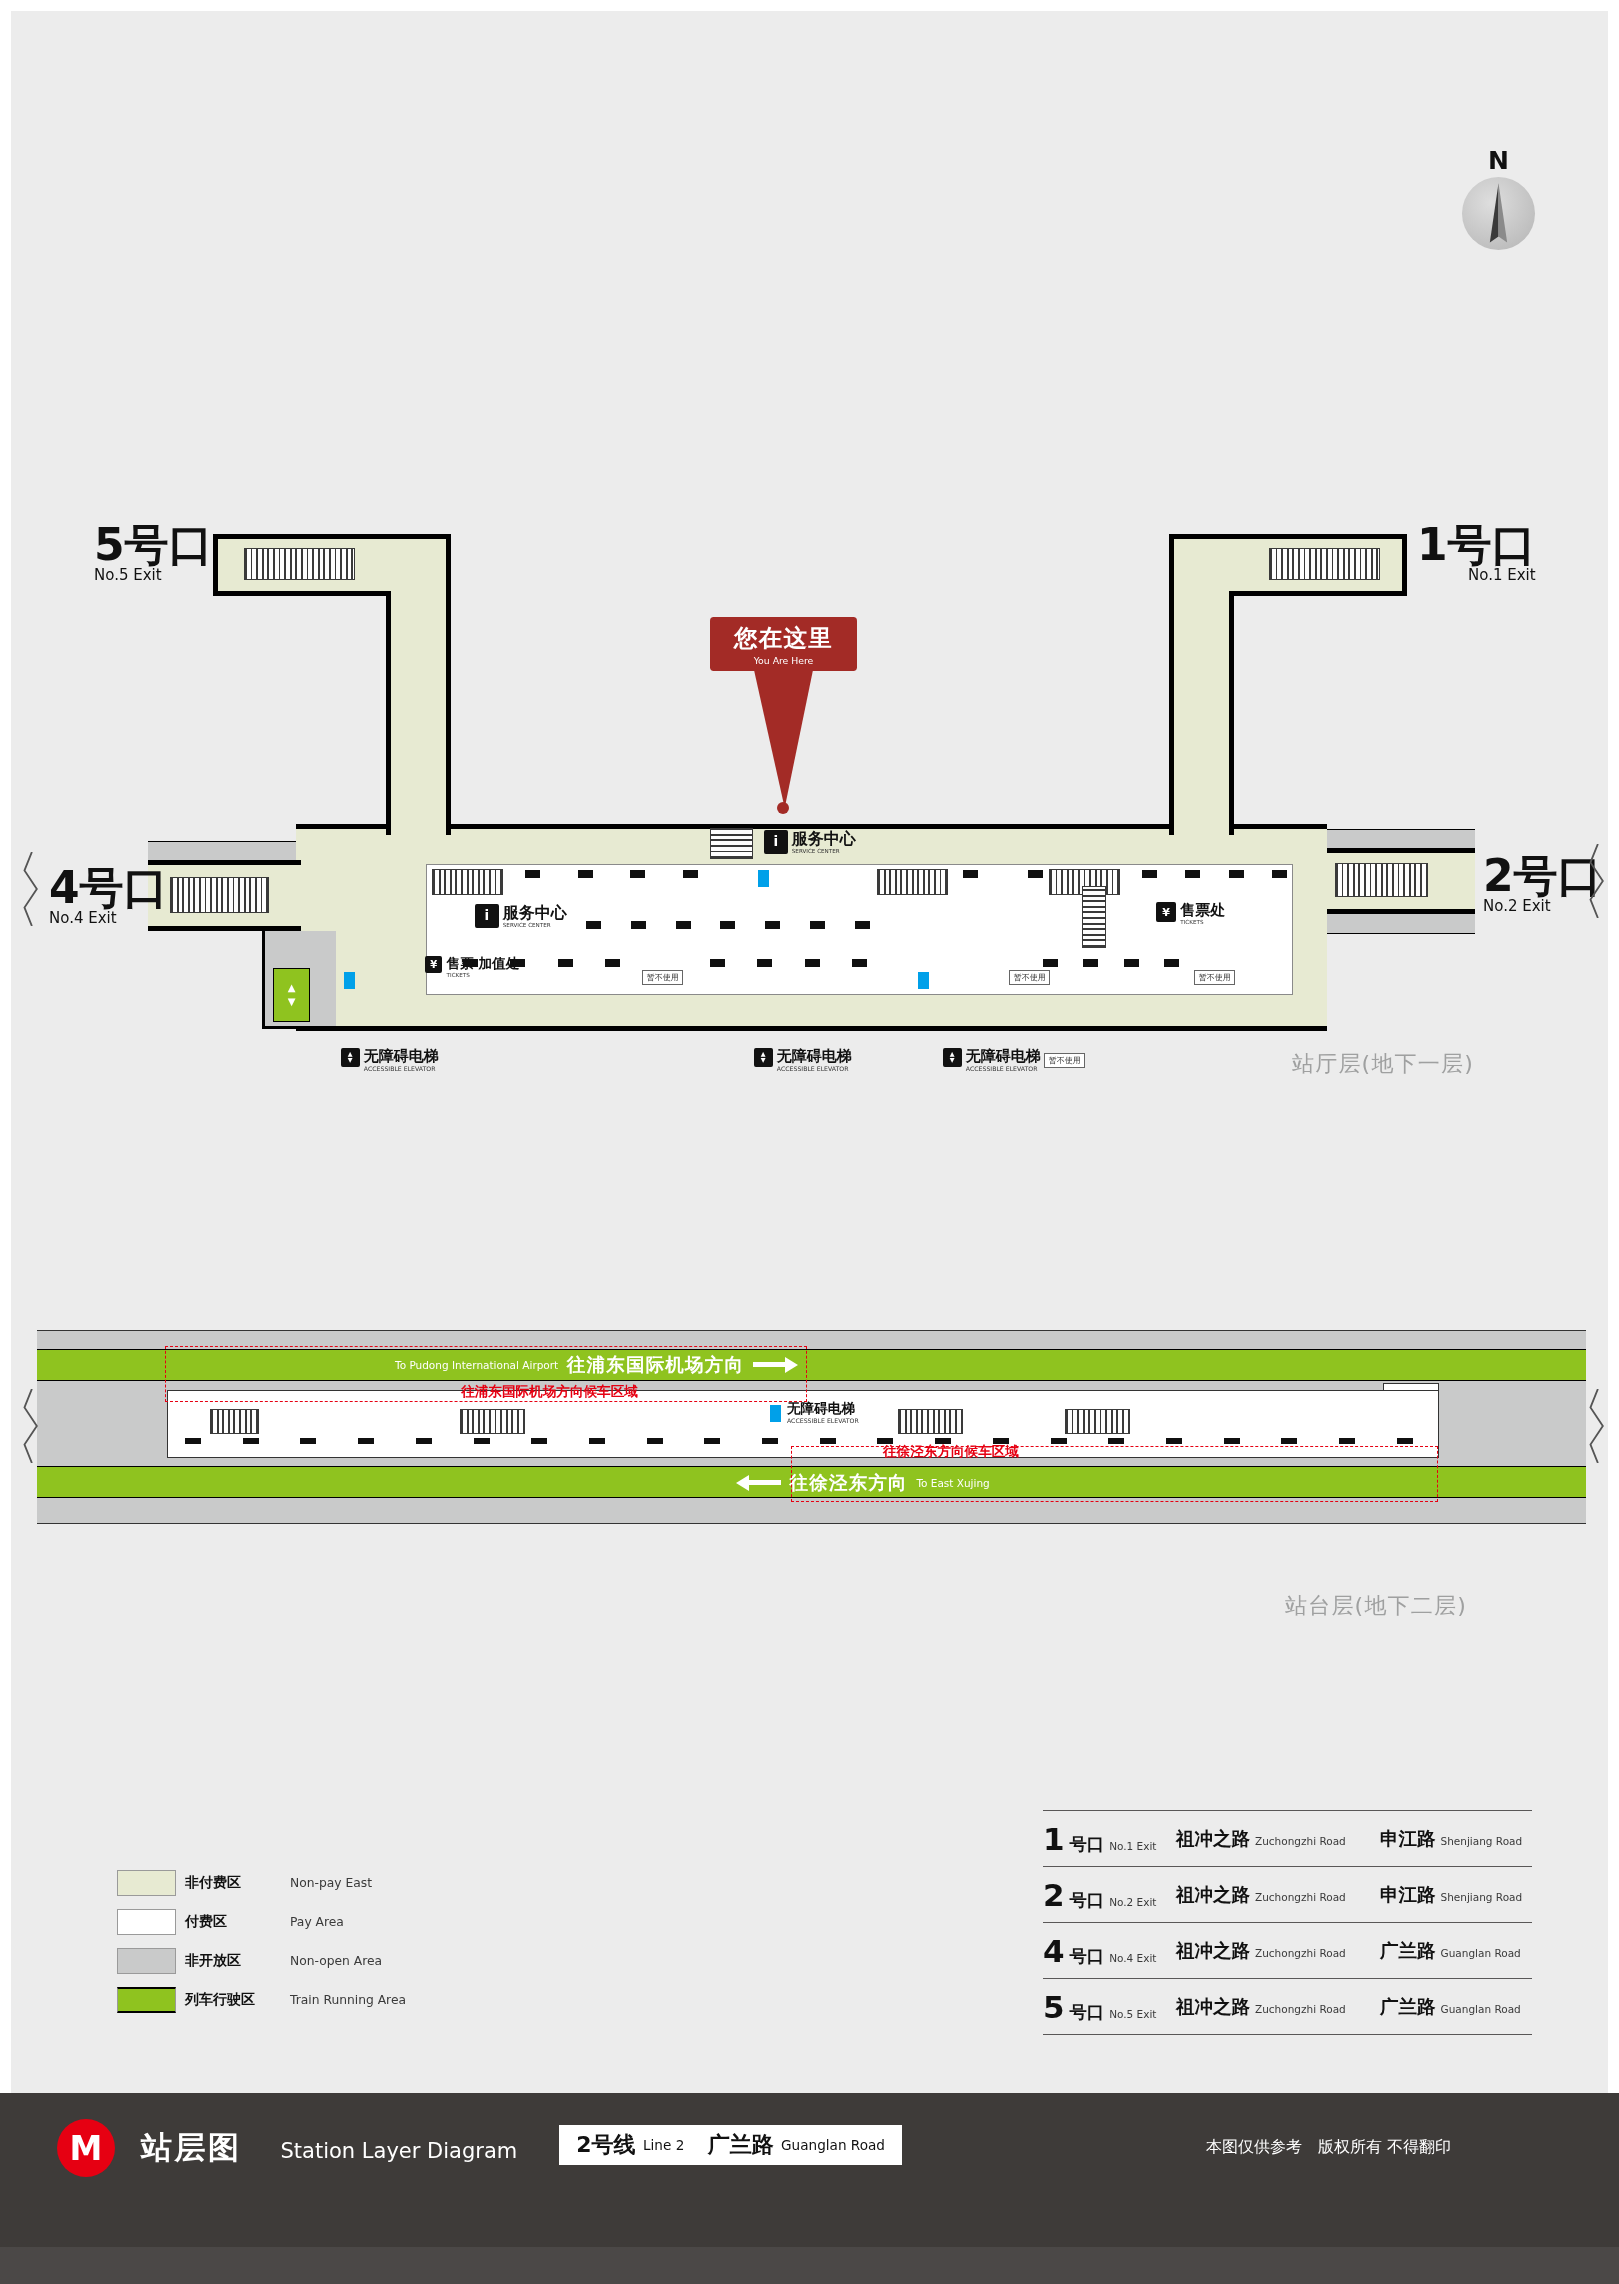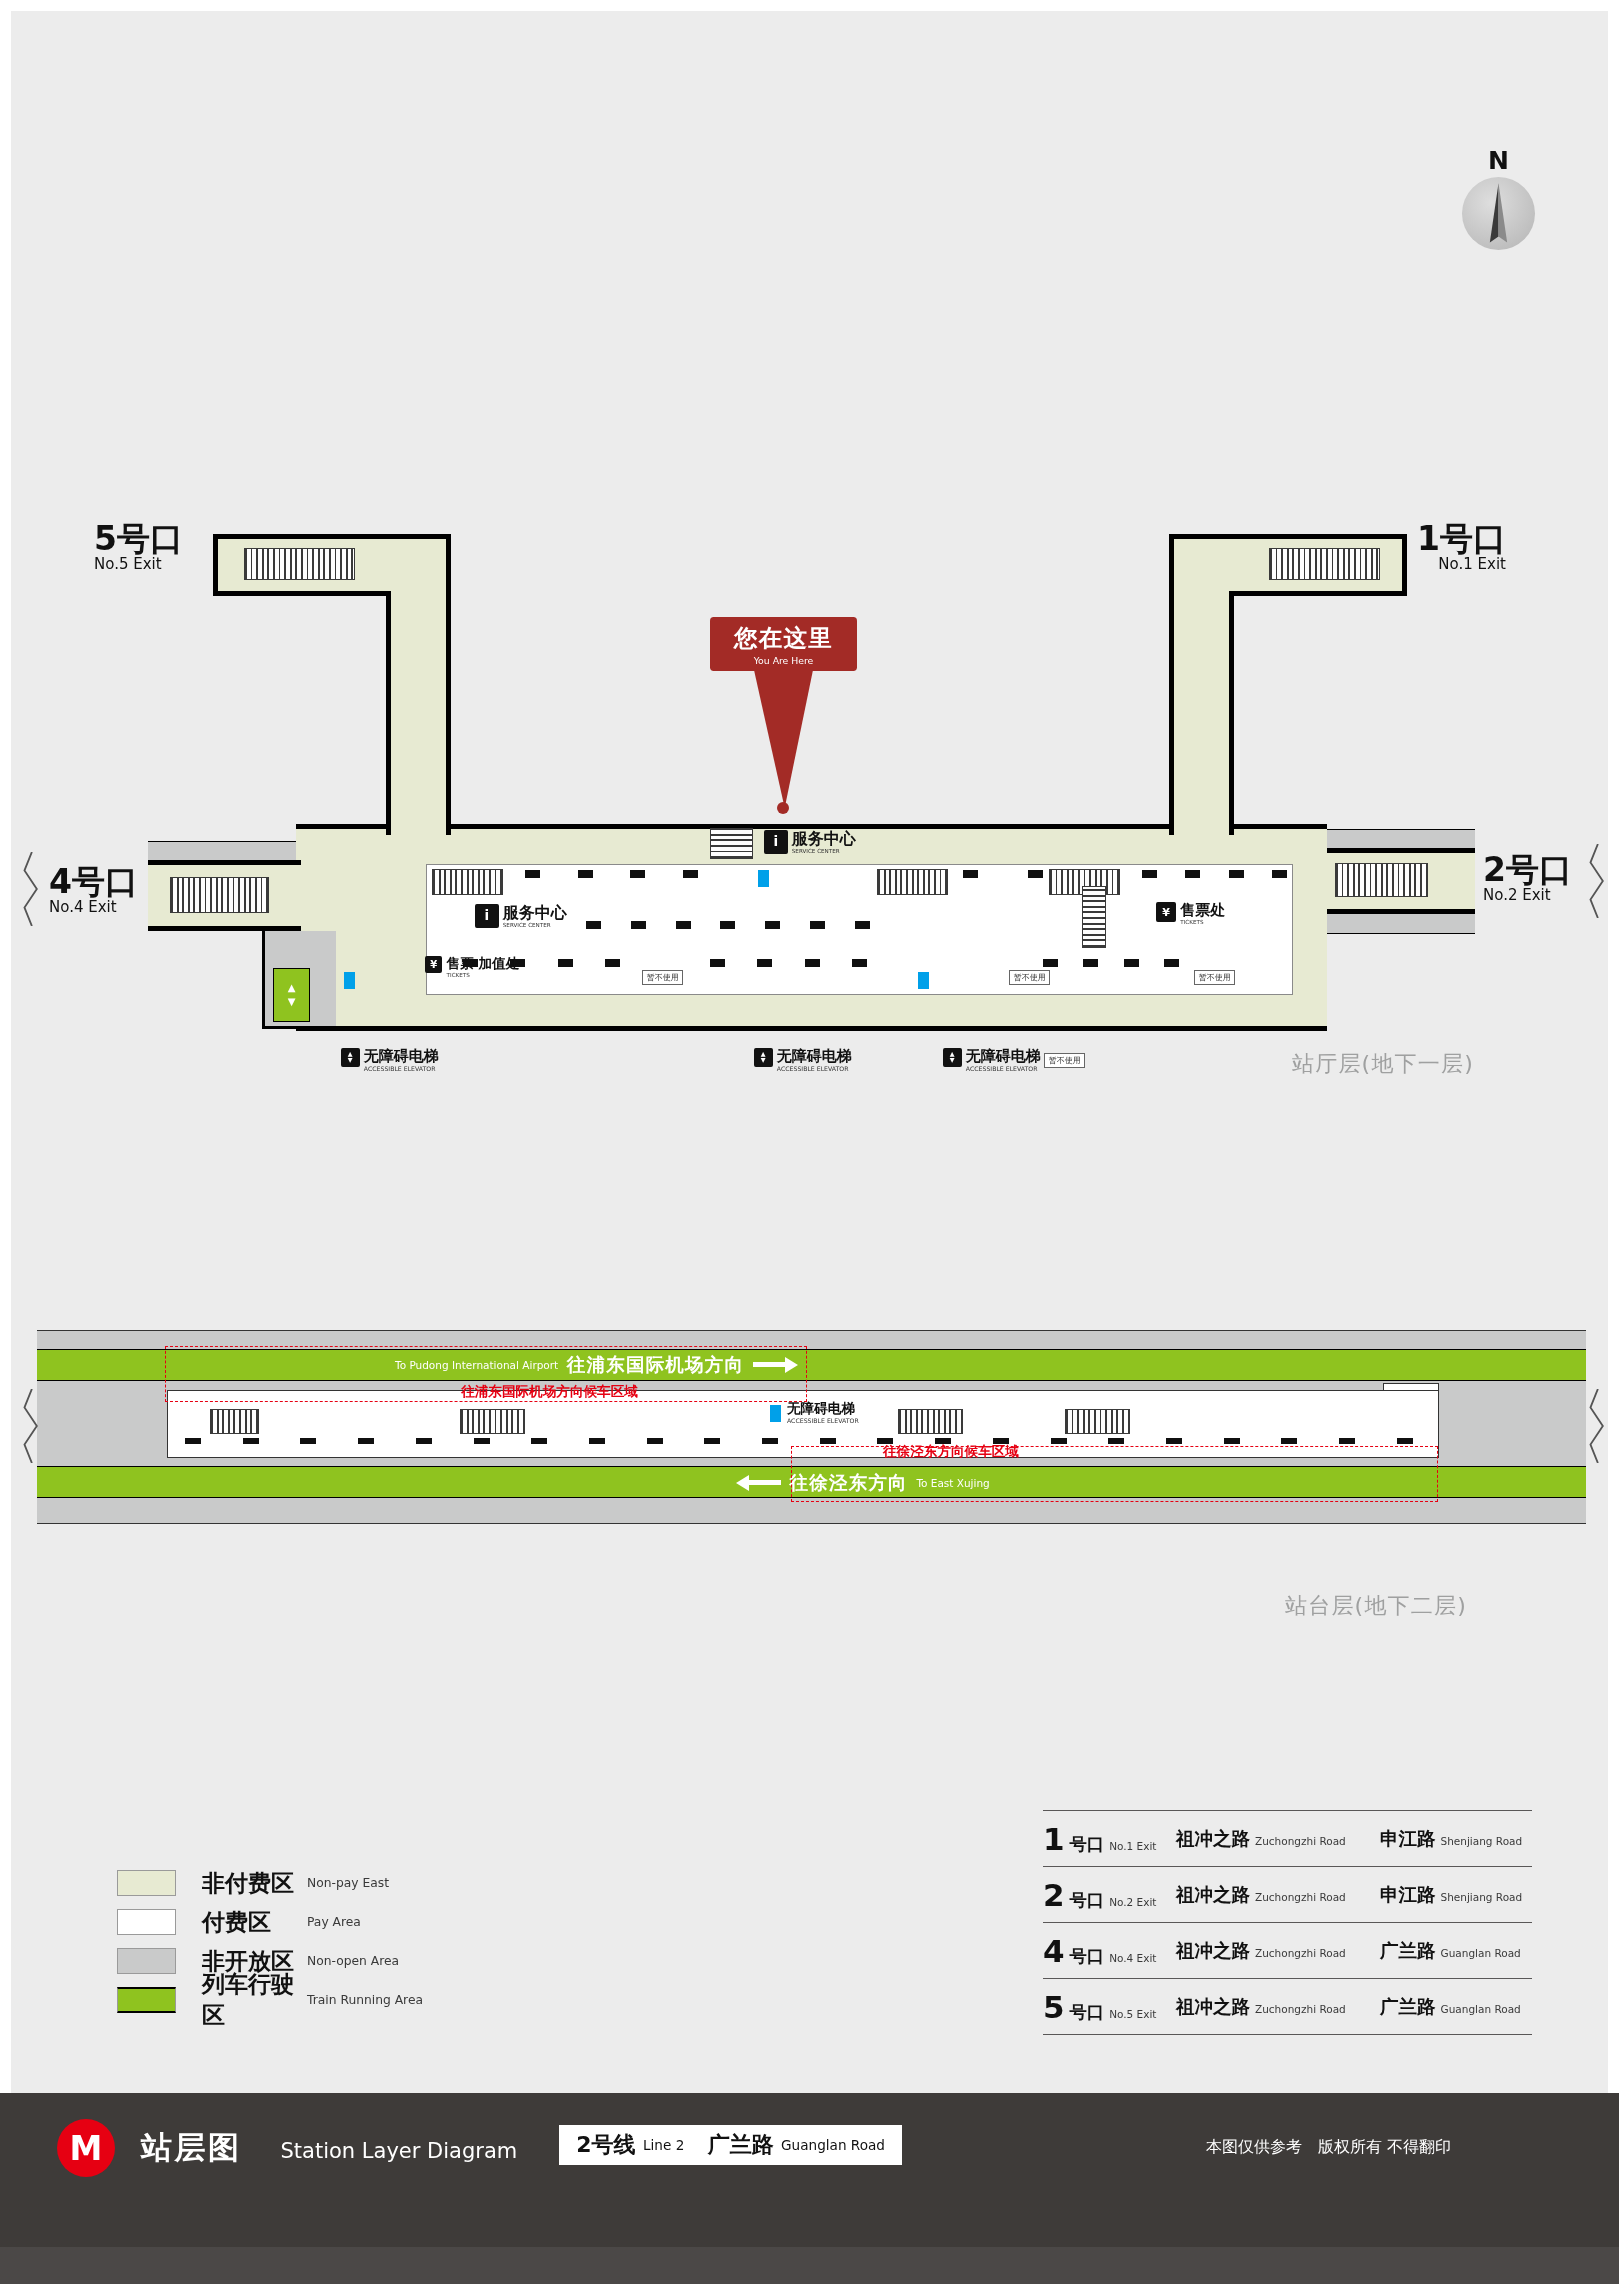--- a/index.html
+++ b/index.html
@@ -33,21 +33,21 @@
   .icon-sq{background:#111;color:#fff;display:flex;flex-direction:column;align-items:center;justify-content:center;font-weight:bold;border-radius:1.9px;line-height:1;}
   .lab-col{display:flex;flex-direction:column;line-height:1.15;}
   .lab-zh{font-weight:bold;}
   .lab-en{color:#333;}
   .niu{position:absolute;border:0.6px solid #666;background:#fff;font-size:8px;padding:1.2px 3.7px;color:#333;white-space:nowrap;}
 
   .levellabel{position:absolute;width:296px;text-align:center;font-size:22px;color:#9fa0a0;letter-spacing:1.2px;white-space:nowrap;}
 
   
   .exitlabel{position:absolute;line-height:1.05;white-space:nowrap;}
-  .exitlabel .zh{font-size:33px;font-weight:bold;}
+  .exitlabel .zh{font-size:44px;font-weight:bold;}
   .exitlabel .en{font-size:15px;}
 
   
   .yah-box{position:absolute;left:710px;top:617px;width:147px;height:54px;background:#a32b26;border-radius:3.7px;display:flex;flex-direction:column;align-items:center;justify-content:center;color:#fff;z-index:40;}
   .yah-box .zh{font-size:23.5px;font-weight:bold;letter-spacing:1.2px;}
   .yah-box .en{font-size:9.3px;margin-top:1.2px;}
   .yah-spike{position:absolute;left:754px;top:670px;width:59px;height:138px;background:#a32b26;clip-path:polygon(0 0,100% 0,52% 100%);z-index:39;}
   .yah-dot{position:absolute;left:777px;top:802px;width:12.3px;height:12.3px;border-radius:50%;background:#a32b26;z-index:39;}
 
   
@@ -66,21 +66,21 @@
   .dashedbox{position:absolute;border:1.9px dashed #e60012;z-index:6;}
   .redtext{position:absolute;color:#e60012;font-size:13.6px;font-weight:bold;white-space:nowrap;z-index:7;}
 
   .breakmark{position:absolute;z-index:3;}
 
   
   .legend{position:absolute;left:117px;top:1870px;}
   .legend-row{display:flex;align-items:center;height:26px;margin-bottom:13px;}
   .swatch{width:59px;height:26px;border:0.6px solid #9a9a9a;}
   .swatch.train{border-top:2.5px solid #000;border-bottom:2.5px solid #000;}
-  .legend-zh{font-size:23px;font-weight:bold;margin-left:26px;width:105px;}
+  .legend-zh{font-size:14px;font-weight:bold;margin-left:9px;width:105px;}
   .legend-en{font-size:12.3px;color:#3a3a3a;}
 
   
   .exittable{position:absolute;left:1043px;top:1810px;width:489px;border-bottom:1.2px solid #595757;}
   .etrow{display:flex;align-items:center;height:56px;border-top:1.2px solid #595757;}
   .etcol{display:flex;align-items:baseline;gap:5px;white-space:nowrap;}
   .etcol.c1{width:133px;}
   .etcol.c2{width:204px;}
   .et-num{font-size:31px;font-weight:bold;}
   .et-kou{font-size:17.3px;font-weight:bold;}

